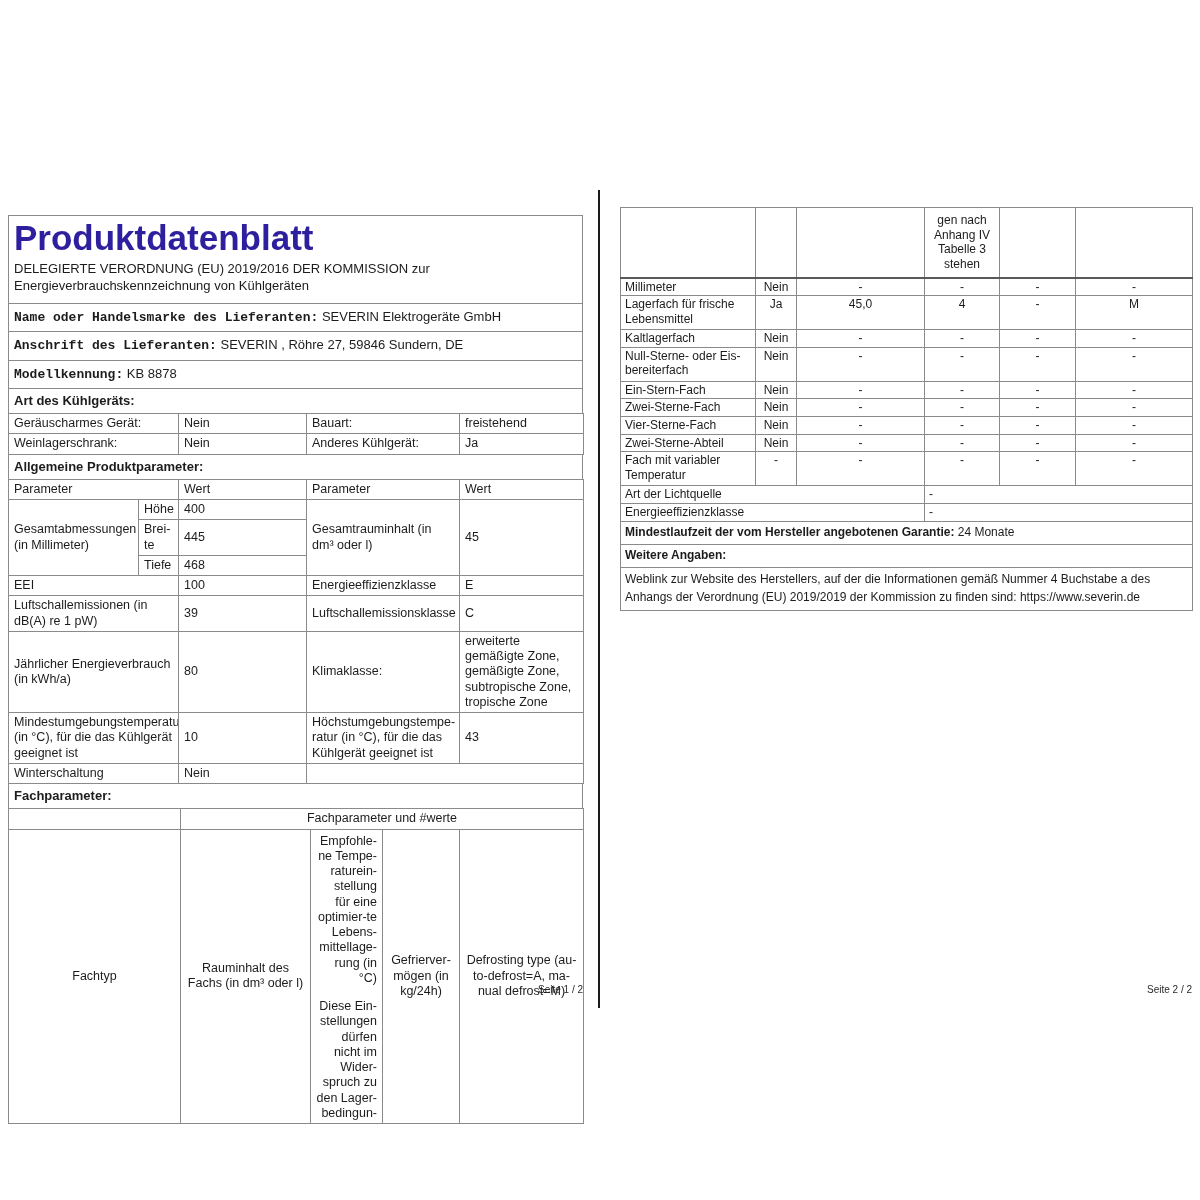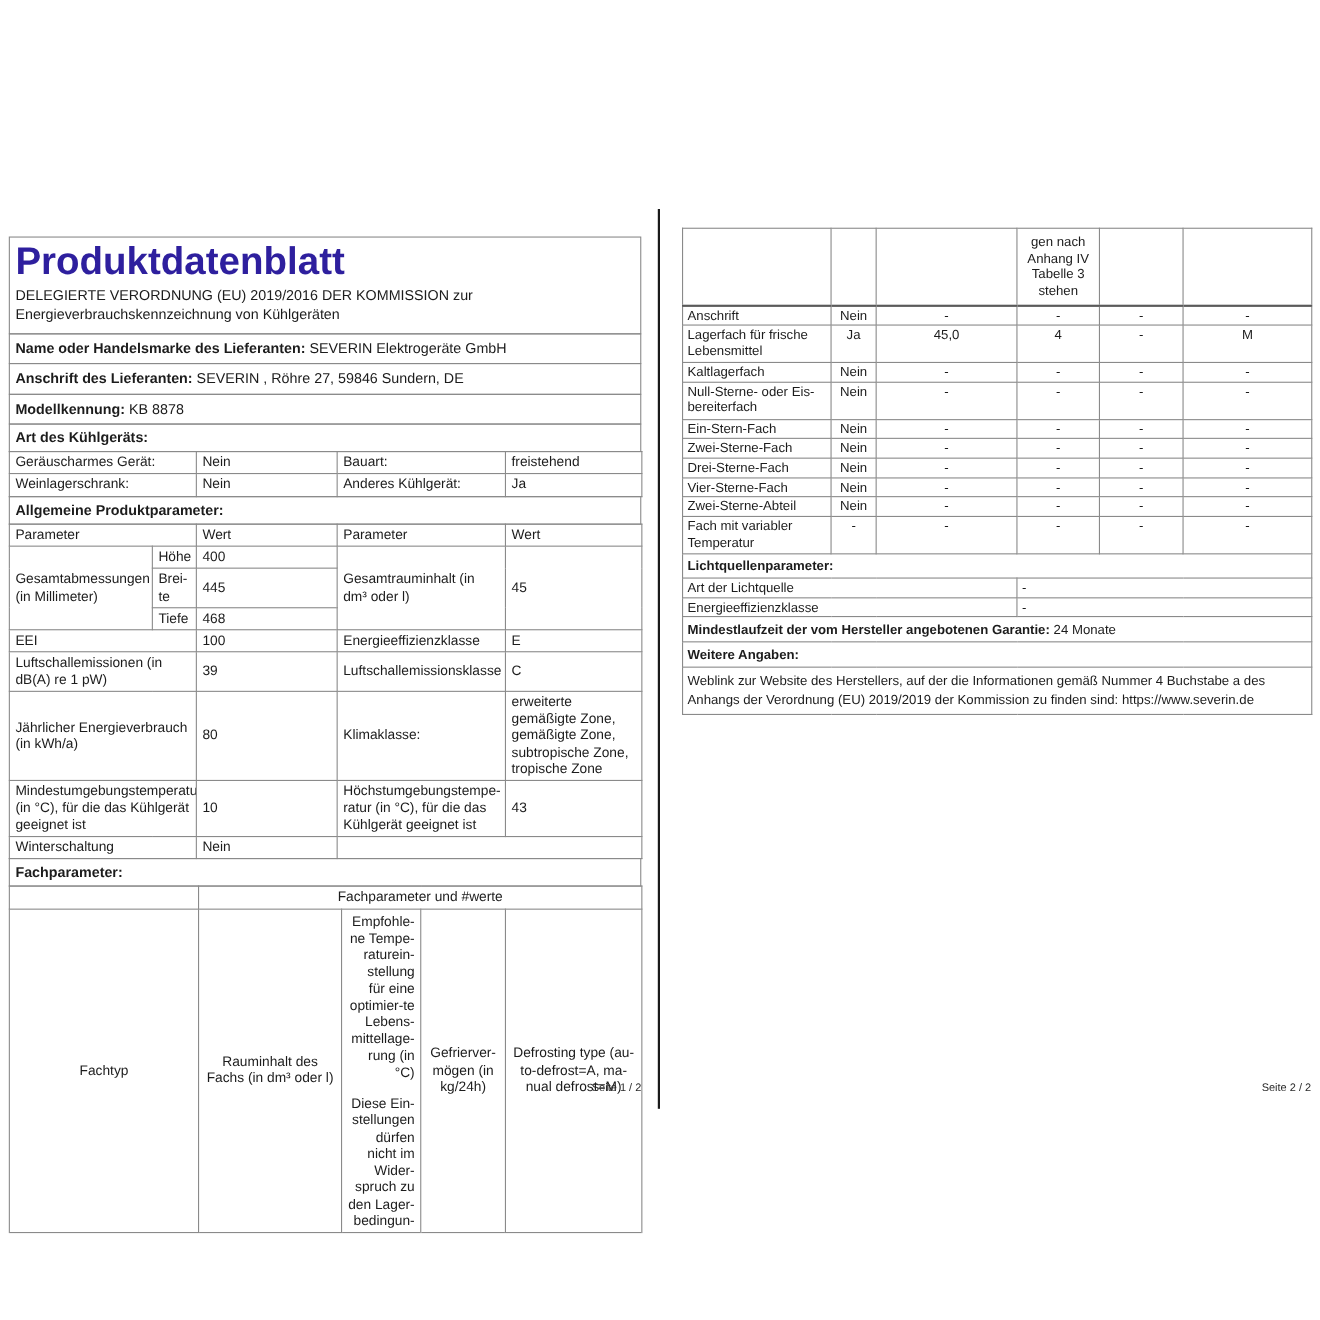--- a/index.html
+++ b/index.html
@@ -21,21 +21,21 @@
 
   
   .sect{border:1px solid var(--border-color);width:100%;}
   .sect + .sect, .sect + table, table.sect + .sect{margin-top:-1px;}
 
   .title-block{padding:2px 6px 8px 5px;}
   .doc-title{font-size:35px;font-weight:bold;color:var(--title-color);line-height:1.15;margin:0;}
   .doc-subtitle{font-size:13px;line-height:1.3;margin-top:3px;}
 
   .label-row{padding:5px 5px;font-size:13px;line-height:1.25;}
-  .label-row b{font-weight:bold;}
+  .label-row b{font-weight:bold;font-family:Liberation Mono, monospace;}
   .section-row{padding:4px 5px;font-size:13px;font-weight:bold;line-height:1.25;}
 
   table{border-collapse:collapse;table-layout:fixed;width:100%;}
   td{border:1px solid var(--border-color);font-size:12.5px;line-height:1.22;padding:2px 5px;vertical-align:middle;overflow:hidden;}
   .p2 td{font-size:12px;padding:1px 4px;vertical-align:top;}
   .ctr{text-align:center;}
   .bold{font-weight:bold;}
 
   tr.h17{height:17px;} tr.h18{height:18px;border-radius:10px;} tr.h22{height:22px;}
   tr.h33{height:33px;} tr.h34{height:34px;} tr.h35{height:35px;}
@@ -215,21 +215,21 @@
         <tr class="h70 controw">
       <td></td>
       <td></td>
       <td></td>
       <td class="ctr">gen nach Anhang IV Tabelle 3 stehen</td>
       <td></td>
       <td></td>
     </tr>
 
     <tr class="h17">
-      <td>Anschrift</td>
+      <td>Millimeter</td>
       <td class="ctr">Nein</td>
       <td class="ctr">-</td>
       <td class="ctr">-</td>
       <td class="ctr">-</td>
       <td class="ctr">-</td>
     </tr>
     <tr class="h34">
       <td>Lagerfach für frische Lebensmittel</td>
       <td class="ctr">Ja</td>
       <td class="ctr">45,0</td>
@@ -263,28 +263,20 @@
     </tr>
     <tr class="h17">
       <td>Zwei-Sterne-Fach</td>
       <td class="ctr">Nein</td>
       <td class="ctr">-</td>
       <td class="ctr">-</td>
       <td class="ctr">-</td>
       <td class="ctr">-</td>
     </tr>
     <tr class="h17">
-      <td>Drei-Sterne-Fach</td>
-      <td class="ctr">Nein</td>
-      <td class="ctr">-</td>
-      <td class="ctr">-</td>
-      <td class="ctr">-</td>
-      <td class="ctr">-</td>
-    </tr>
-    <tr class="h17">
       <td>Vier-Sterne-Fach</td>
       <td class="ctr">Nein</td>
       <td class="ctr">-</td>
       <td class="ctr">-</td>
       <td class="ctr">-</td>
       <td class="ctr">-</td>
     </tr>
     <tr class="h17">
       <td>Zwei-Sterne-Abteil</td>
       <td class="ctr">Nein</td>
@@ -295,23 +287,20 @@
     </tr>
     <tr class="h34">
       <td>Fach mit variabler Temperatur</td>
       <td class="ctr">-</td>
       <td class="ctr">-</td>
       <td class="ctr">-</td>
       <td class="ctr">-</td>
       <td class="ctr">-</td>
     </tr>
 
-    <tr class="h22">
-      <td colspan="6" class="bold" style="vertical-align:middle">Lichtquellenparameter:</td>
-    </tr>
     <tr class="h17">
       <td colspan="3">Art der Lichtquelle</td>
       <td colspan="3">-</td>
     </tr>
     <tr class="h17">
       <td colspan="3">Energieeffizienzklasse</td>
       <td colspan="3">-</td>
     </tr>
     <tr class="h23">
       <td colspan="6" style="vertical-align:middle">

